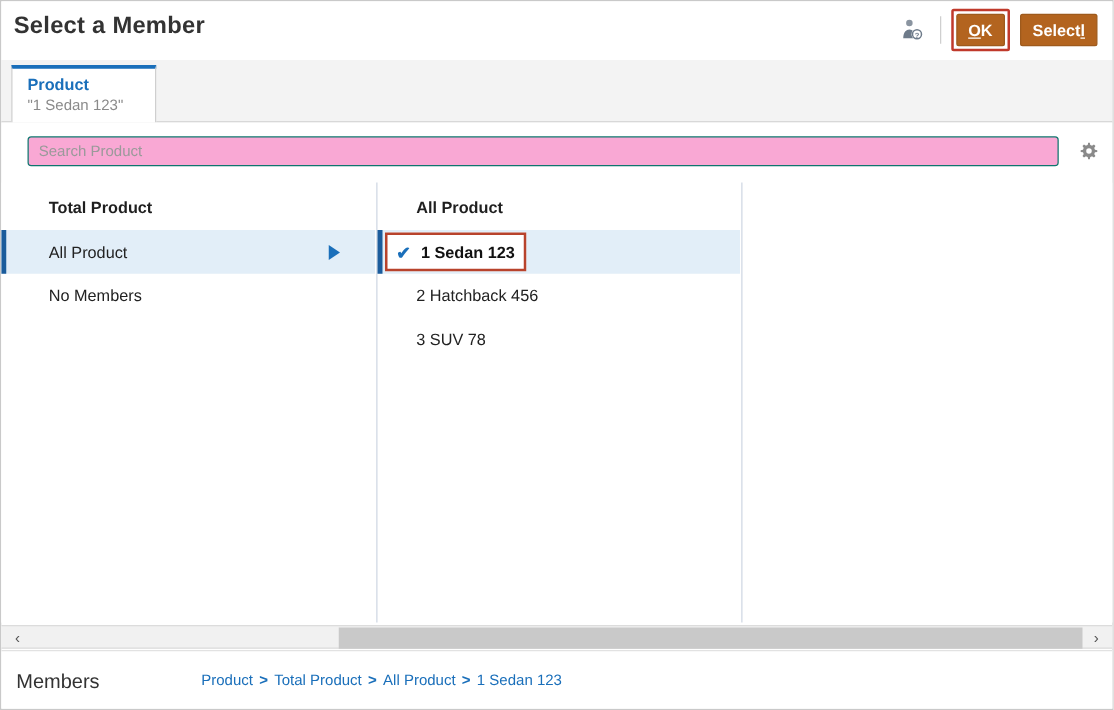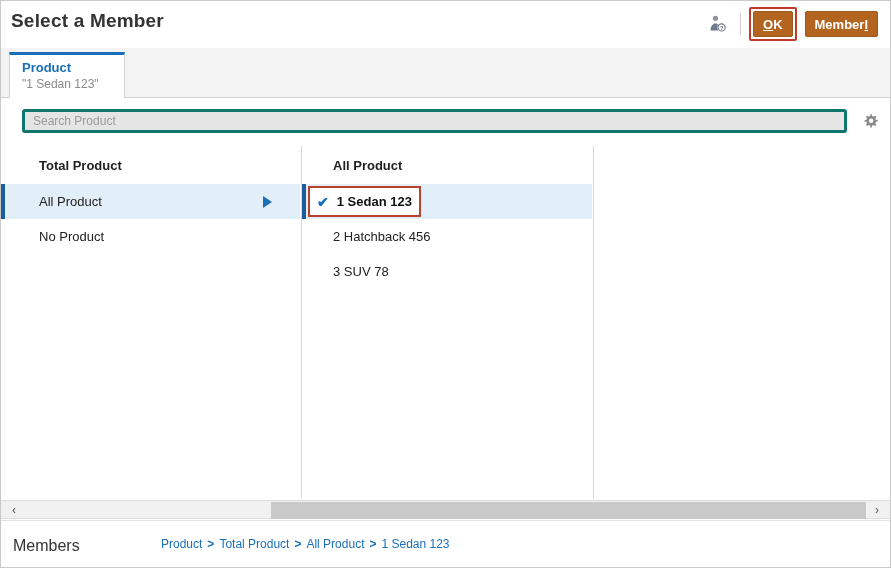--- a/index.html
+++ b/index.html
@@ -98,23 +98,23 @@
 
   
   .searchrow {
     position: absolute; left: 0; top: 97px;
     width: 889px; height: 48px;
     background: #ffffff;
   }
   .search-input {
     position: absolute; left: 21px; top: 11px;
     width: 825px; height: 24px;
-    border: 3px solid #0f766e;
+    border: 1px solid #0f766e;
     border-radius: 3px;
-    background: #e5e5e5;
+    background: #f9a8d4;
     padding: 0 8px;
     font-size: 12px;
     color: #333;
     font-family: "Liberation Sans", sans-serif;
     outline: none;
   }
   .search-input::placeholder { color: #9a9a9a; }
   .gear-btn {
     position: absolute; left: 858px; top: 12px;
     width: 22px; height: 22px;
@@ -272,21 +272,21 @@
 
       <div class="btn-focus-wrap">
         <div class="btn">
           <u>O</u>
             <span>K</span>
         </div>
       </div>
 
       <div class="btn-plain-wrap">
         <div class="btn">
-          <span>Member</span>
+          <span>Select</span>
             <u>l</u>
         </div>
       </div>
     </div>
   </div>
 
   <div class="tabstrip">
     <div class="tab">
       <div class="tab-label">Product</div>
       <div class="tab-sub">"1 Sedan 123"</div>
@@ -312,21 +312,21 @@
 
     <div class="col col-1">
       <div class="col-header">Total Product</div>
 
       <div class="item selected">
         <span>All Product</span>
         <span class="drill-arrow"></span>
       </div>
 
       <div class="item">
-        <span>No Product</span>
+        <span>No Members</span>
       </div>
     </div>
 
     <div class="col col-2">
       <div class="col-header">All Product</div>
 
       <div class="item selected">
         <span style="visibility:hidden">1 Sedan 123</span>
         <div class="item-focus">
           <span class="check">✔</span>

